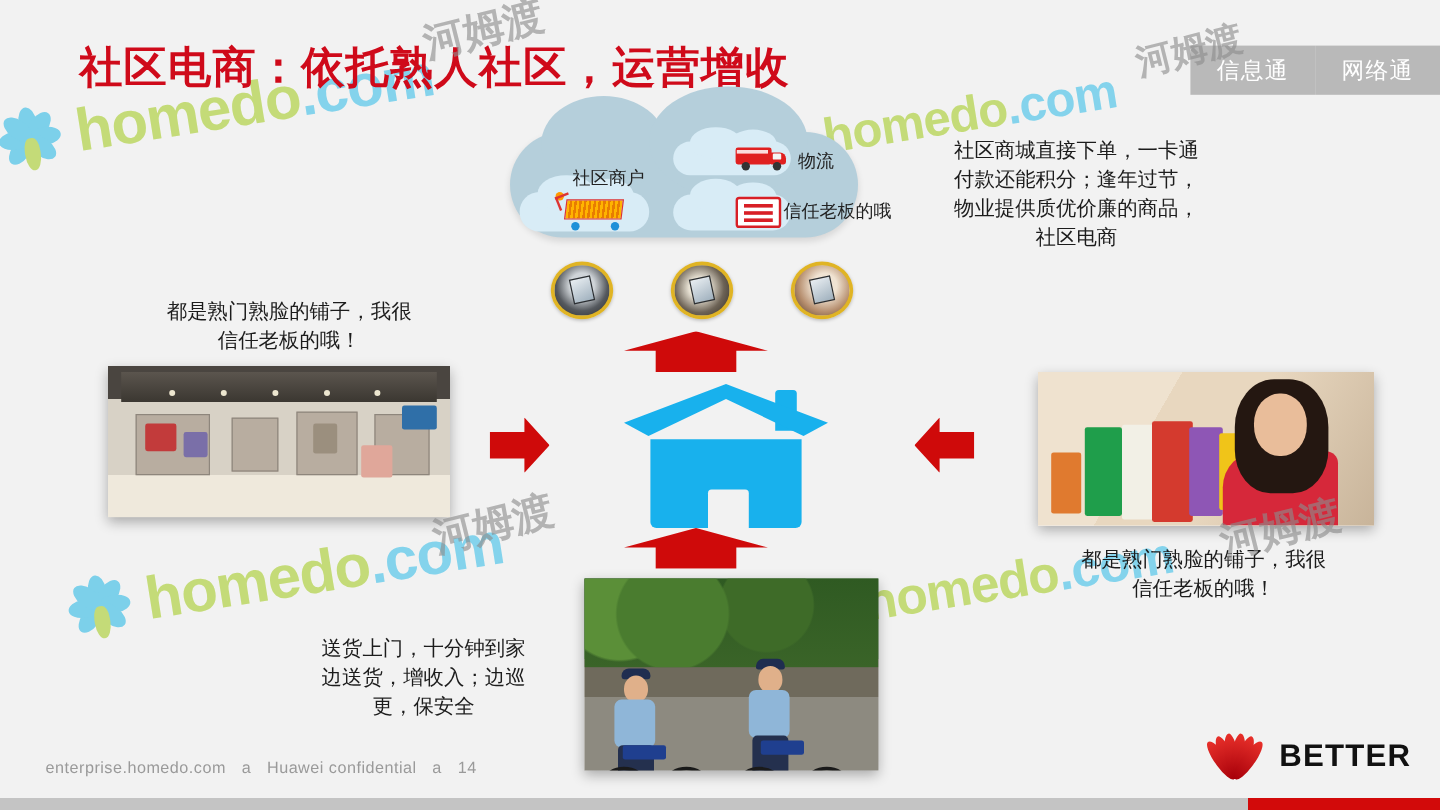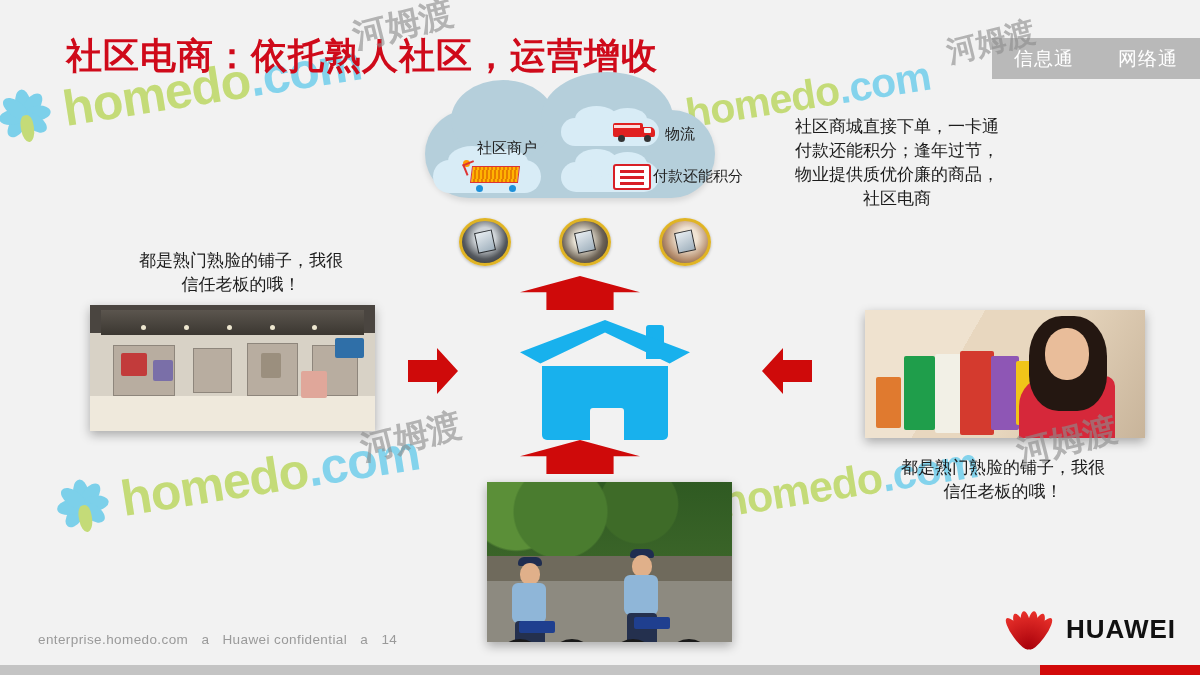--- a/index.html
+++ b/index.html
@@ -407,21 +407,21 @@
       <div class="truck-w truck-w2"></div>
     </div>
     <div class="icon-card">
       <i></i>
         <i></i>
         <i></i>
     </div>
 
     <div class="cloud-label lbl-merchant">社区商户</div>
     <div class="cloud-label lbl-logistics">物流</div>
-    <div class="cloud-label lbl-card">付款还能积分</div>
+    <div class="cloud-label lbl-card">信任老板的哦</div>
   </div>
 
   <div class="thumbs">
     <div class="thumb thumb-1">
         <div class="thumb-screen"></div>
       </div>
     <div class="thumb thumb-2">
         <div class="thumb-screen"></div>
       </div>
     <div class="thumb thumb-3">
@@ -497,20 +497,23 @@
       <div class="plate" style="left:24px; top:-22px;"></div>
     </div>
   </div>
 
   <div class="callout txt-tl">都是熟门熟脸的铺子，我很
 信任老板的哦！</div>
   <div class="callout txt-tr">社区商城直接下单，一卡通
 付款还能积分；逢年过节，
 物业提供质优价廉的商品，
 社区电商</div>
+  <div class="callout txt-bl">送货上门，十分钟到家
+边送货，增收入；边巡
+更，保安全</div>
   <div class="callout txt-br">都是熟门熟脸的铺子，我很
 信任老板的哦！</div>
 
   <div class="wm wm-cn wm-c4">河姆渡</div>
   <div class="wm wm-cn wm-c1">河姆渡</div>
   <div class="wm wm-cn wm-c2">河姆渡</div>
   <div class="wm wm-cn wm-c3">河姆渡</div>
 
   <div class="footer-text">
     <span>enterprise.homedo.com</span>
@@ -522,19 +525,19 @@
 
   <div class="hw-logo">
     <div class="hw-flower">
       <div class="petal" style="transform:translateX(-50%) rotate(-36deg)"></div>
       <div class="petal" style="transform:translateX(-50%) rotate(-22deg)"></div>
       <div class="petal" style="transform:translateX(-50%) rotate(-8deg)"></div>
       <div class="petal" style="transform:translateX(-50%) rotate(8deg)"></div>
       <div class="petal" style="transform:translateX(-50%) rotate(22deg)"></div>
       <div class="petal" style="transform:translateX(-50%) rotate(36deg)"></div>
     </div>
-    <div style="font-size:26px;font-weight:bold;letter-spacing:1px;color:#111;font-family:'Liberation Sans',sans-serif;">HUAWEI</div>
+    <div style="font-size:26px;font-weight:bold;letter-spacing:1px;color:#111;font-family:'Liberation Sans',sans-serif;">BETTER</div>
   </div>
 
   <div class="bottom-bar"></div>
   <div class="bottom-bar-red"></div>
 
 </div>
 
 </body></html>

